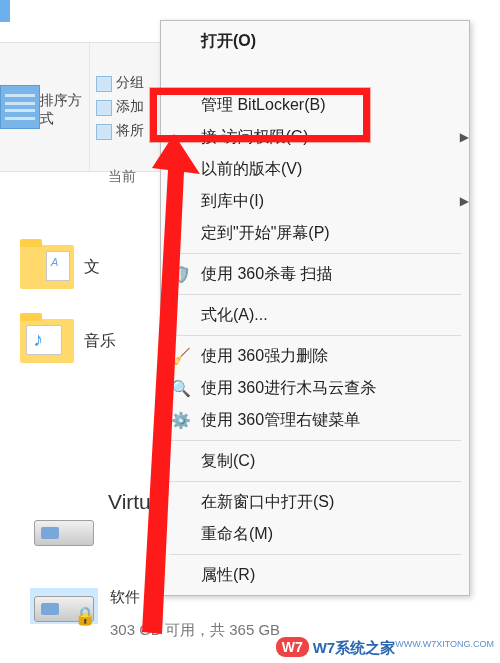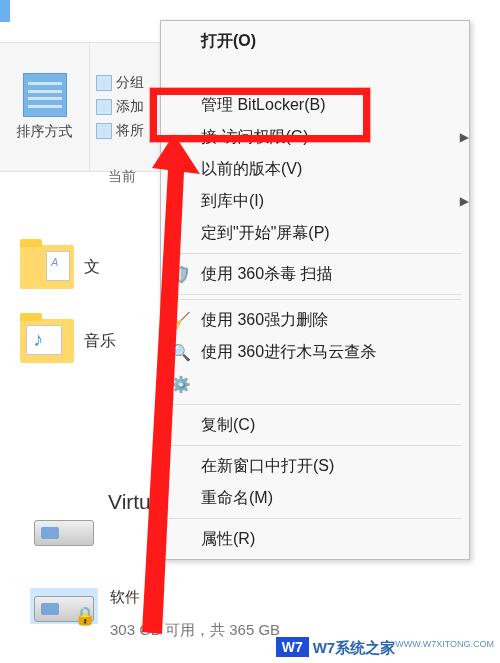--- a/index.html
+++ b/index.html
@@ -1,26 +1,26 @@
 <!DOCTYPE html>
 <html><head>
 <meta charset="utf-8">
 <style>
   * { margin: 0; padding: 0; box-sizing: border-box; font-family: "Microsoft YaHei", "Segoe UI", sans-serif; }
   body { width: 500px; height: 663px; background: #fff; position: relative; overflow: hidden; }
 
   
   .ribbon-strip { position:absolute; left:0; top:0; width:10px; height:22px; background:#6cb0ee; }
   .ribbon-area { position:absolute; left:0; top:42px; width:175px; height:130px; background:#f6f6f6; border-top:1px solid #e2e2e2; border-bottom:1px solid #e2e2e2; display:flex; }
-  .ribbon-left { width:90px; display:flex; flex-direction:column; align-items:center; justify-content:center; border-right:1px solid #e6e6e6; }
+  .ribbon-left { width:90px; display:flex; flex-direction:row; align-items:center; justify-content:center; border-right:1px solid #e6e6e6; }
   .ribbon-sort-icon { width:44px; height:44px; background:#79b5e8; border:1px solid #5a9bd4; position:relative; display:flex; flex-direction:column; justify-content:space-around; padding:6px 4px; }
   .ribbon-sort-icon div { height:3px; background:#cfe5f7; }
   .ribbon-sort-label { font-size:14px; color:#444; margin-top:6px; }
   .ribbon-right { flex:1; display:flex; flex-direction:column; justify-content:center; gap:6px; padding:4px 6px; font-size:14px; color:#444; }
-  .ribbon-opt { display:flex; align-items:center; gap:4px; white-space:nowrap; }
+  .ribbon-opt { display:flex; align-items:flex-end; gap:4px; white-space:nowrap; }
   .ribbon-mini { width:16px; height:16px; border:1px solid #8fbde4; background:#cfe5f7; display:inline-block; }
   .ribbon-status { position:absolute; left:108px; top:168px; font-size:14px; color:#666; }
 
   
   .nav-pane { position:absolute; left:20px; top:245px; width:130px; }
   .nav-item { display:flex; align-items:center; gap:10px; margin-bottom:30px; }
   .nav-item.sel { background:#cde8ff; padding:2px 4px; margin-left:-4px; }
   .nav-label { font-size:16px; color:#333; }
   .folder-ico { width:54px; height:44px; background:#ffd96b; border-radius:2px; position:relative; }
   .folder-ico::before { content:""; position:absolute; left:0; top:-6px; width:22px; height:8px; background:#ffcf47; border-radius:2px 2px 0 0; }
@@ -45,21 +45,21 @@
   .ctx-item .ico { position:absolute; left:10px; width:20px; height:20px; display:flex; align-items:center; justify-content:center; font-size:16px; }
   .ctx-sep { height:1px; background:#dcdcdc; margin:4px 8px; }
   .ctx-highlight { position:absolute; left:150px; top:88px; width:220px; height:54px; border:7px solid #ff1a1a; box-shadow:0 0 0 1px rgba(255,0,0,.3); pointer-events:none; }
   .ctx-item.covered { color:transparent; }
 
   
   .red-arrow { position:absolute; left:142px; top:134px; width:60px; height:500px; pointer-events:none; }
 
   
   .watermark { position:absolute; right:6px; bottom:6px; display:flex; align-items:center; font-size:15px; font-weight:700; color:#2a66b0; }
-  .watermark .badge { background:#1d4ed8; color:#fff; padding:2px 6px; border-radius:0; margin-right:4px; font-size:14px;}
+  .watermark .badge { background:#ef4444; color:#fff; padding:2px 6px; border-radius:9px; margin-right:4px; font-size:14px;}
 </style>
 </head>
 <body>
 
 <div class="ribbon-strip"></div>
 
 <div class="ribbon-area">
   <div class="ribbon-left">
     <div class="ribbon-sort-icon">
         <div></div>
@@ -140,31 +140,35 @@
     </div>
   <div class="ctx-item">
       <span>      定到"开始"屏幕(P)</span>
     </div>
   <div class="ctx-sep"></div>
   <div class="ctx-item">
       <span class="ico">🛡️</span>
       <span>使用 360杀毒 扫描</span>
     </div>
   <div class="ctx-sep"></div>
+  <div class="ctx-item">
+      <span>      式化(A)...</span>
+    </div>
   <div class="ctx-sep"></div>
   <div class="ctx-item">
       <span class="ico">🧹</span>
       <span>使用 360强力删除</span>
     </div>
   <div class="ctx-item">
       <span class="ico">🔍</span>
       <span>使用 360进行木马云查杀</span>
     </div>
   <div class="ctx-item">
       <span class="ico">⚙️</span>
+      <span>使用 360管理右键菜单</span>
     </div>
   <div class="ctx-sep"></div>
   <div class="ctx-item">
       <span>复制(C)</span>
     </div>
   <div class="ctx-sep"></div>
   <div class="ctx-item">
       <span>在新窗口中打开(S)</span>
     </div>
   <div class="ctx-item">

